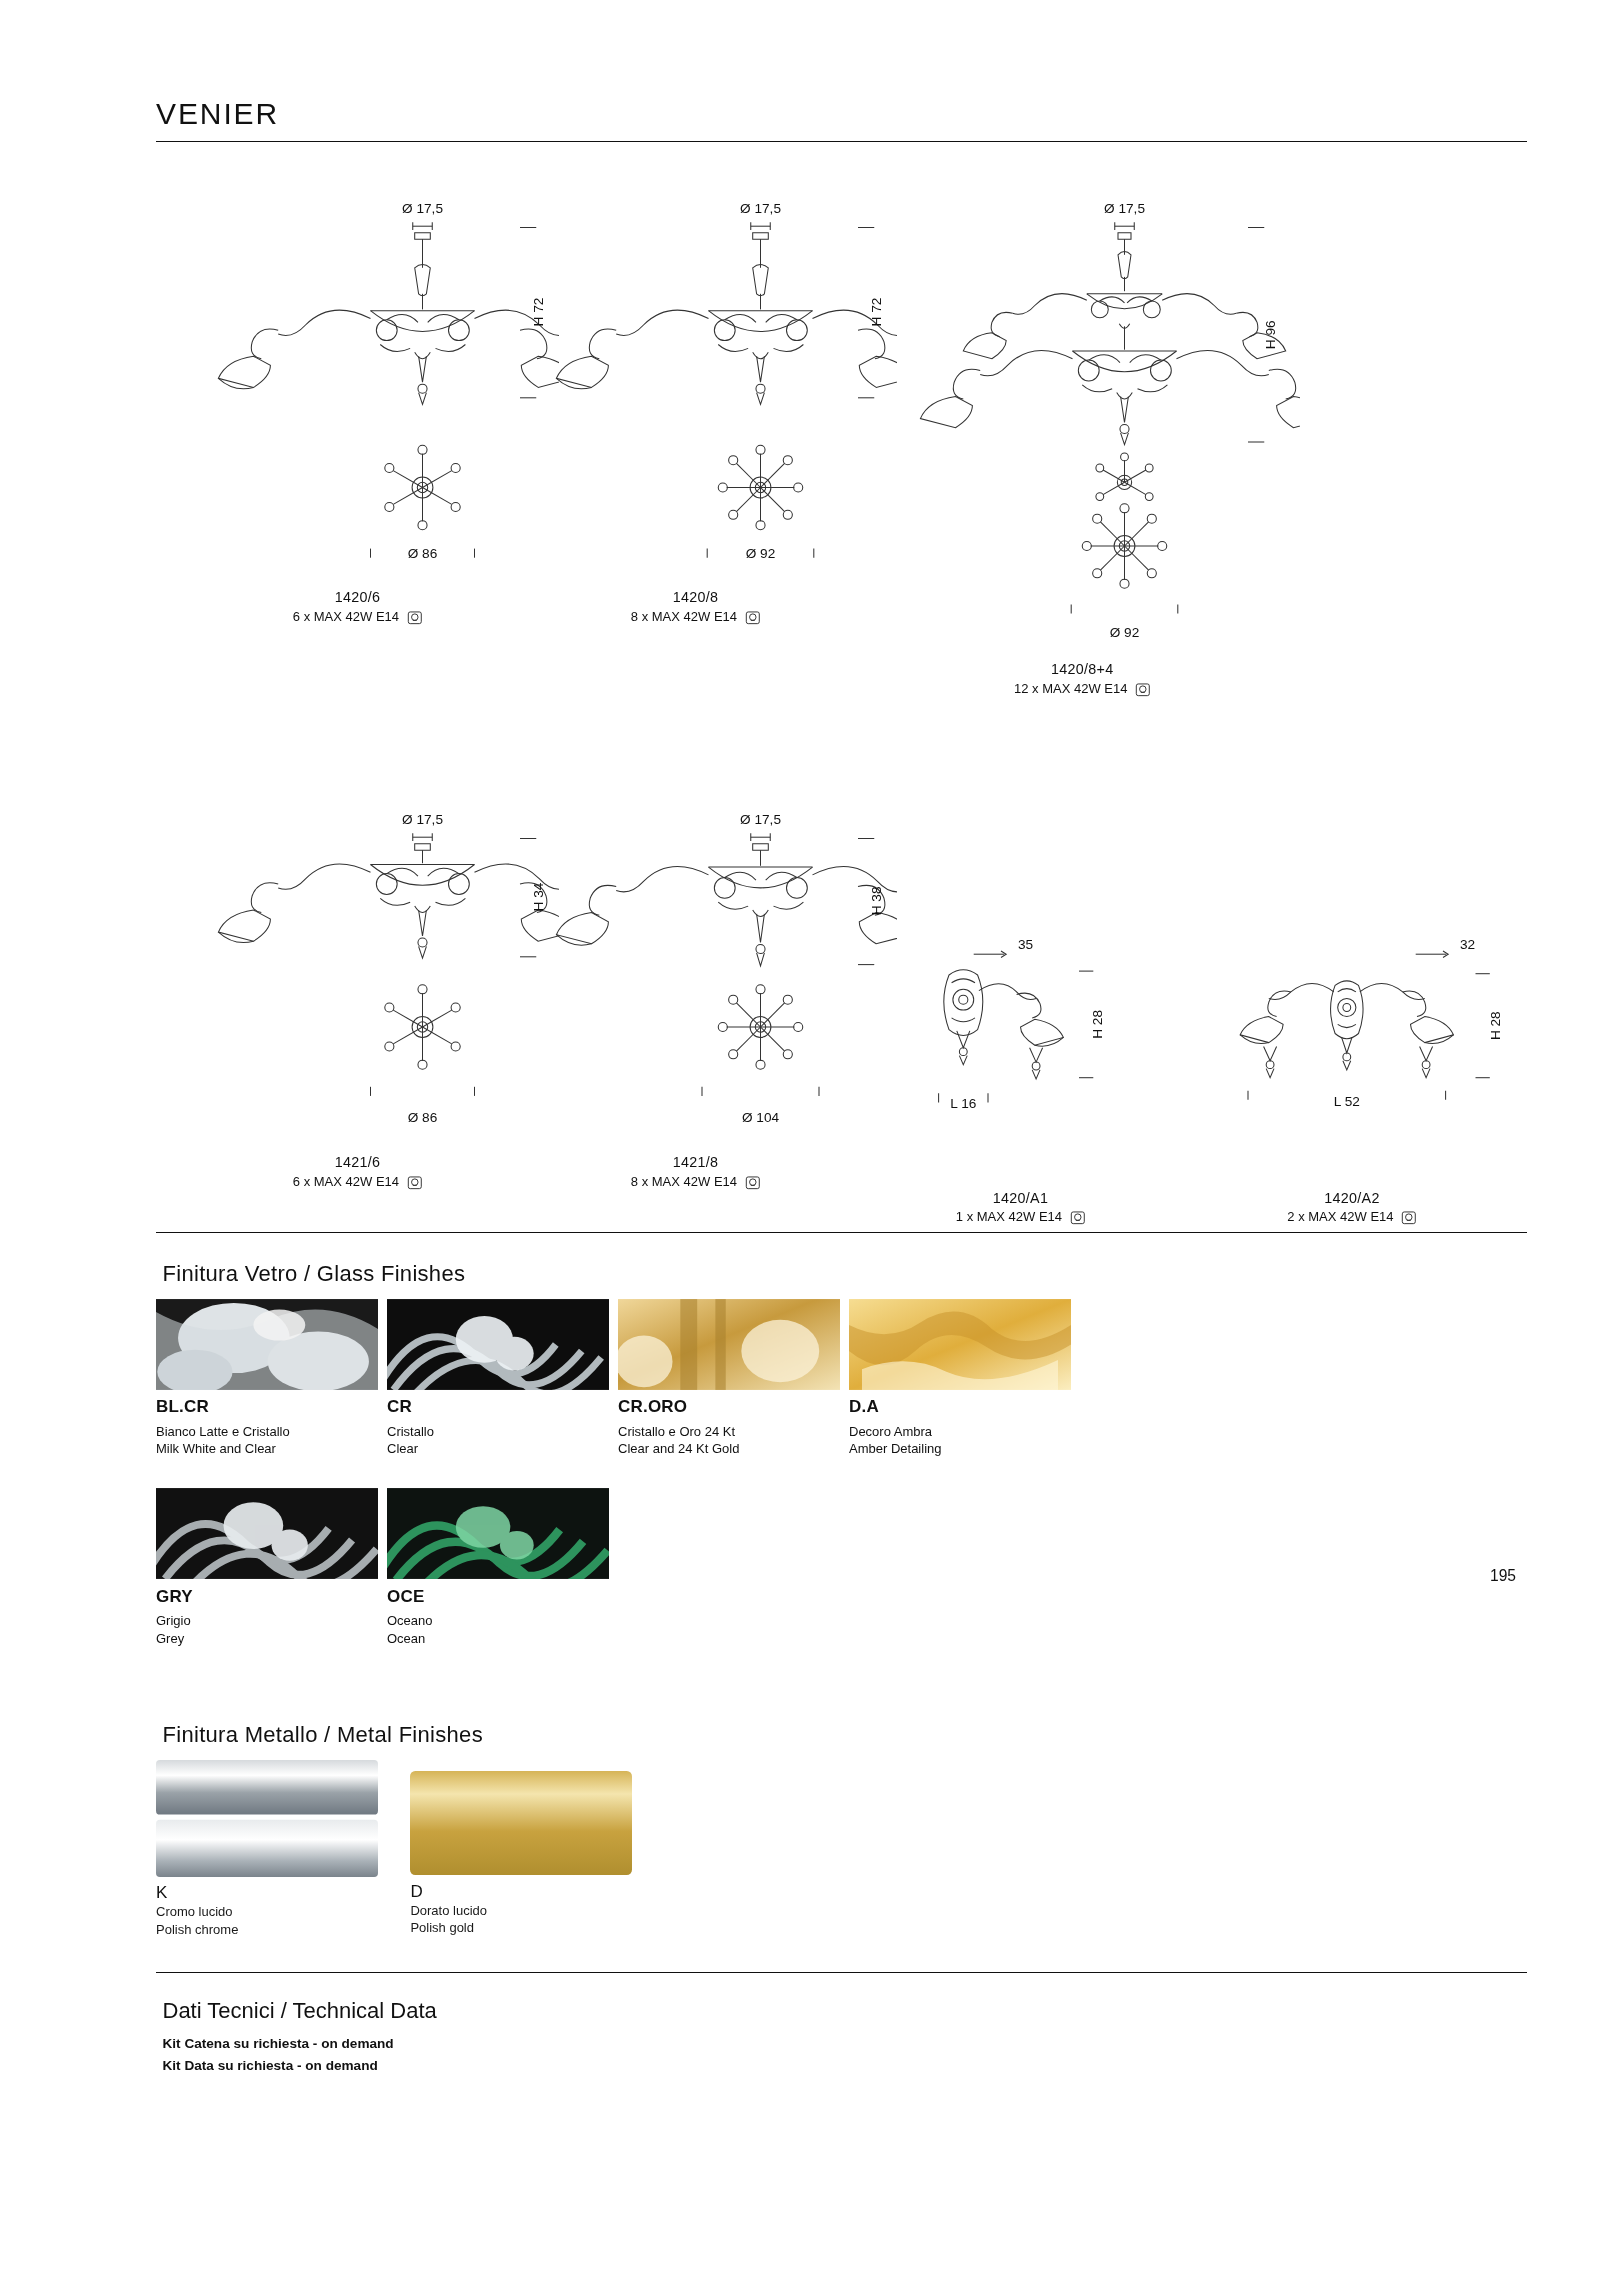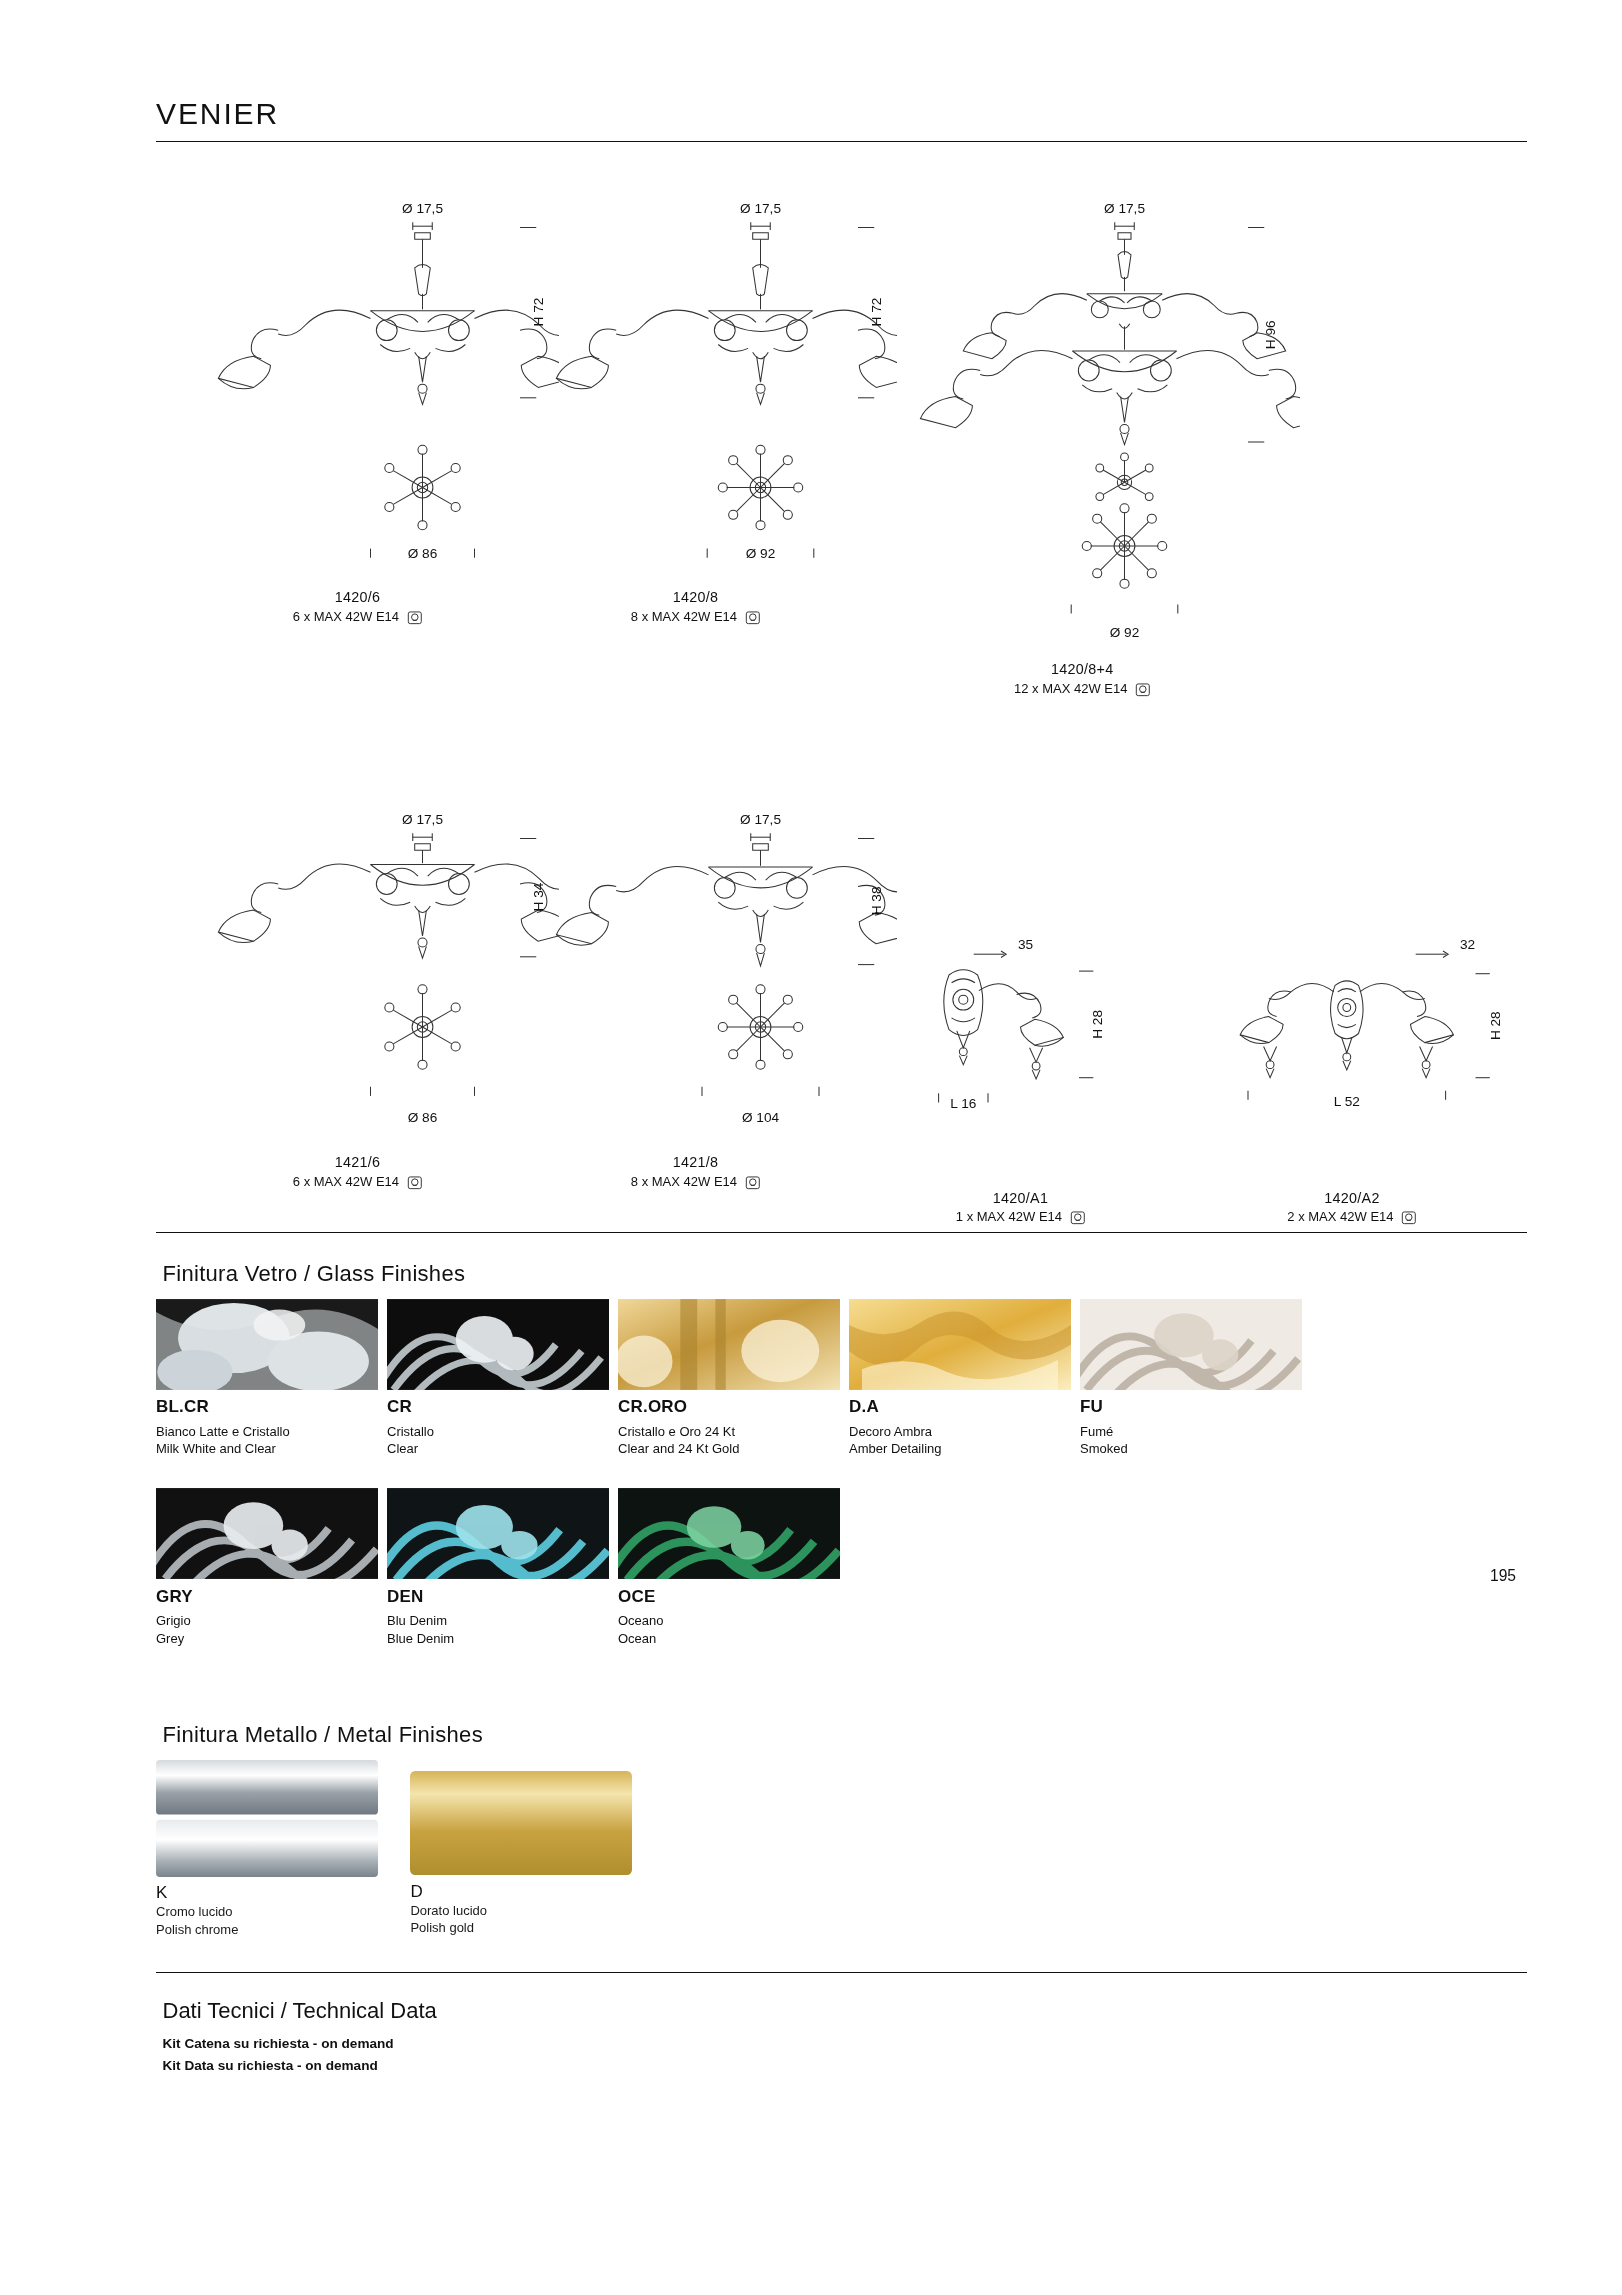--- a/index.html
+++ b/index.html
@@ -735,39 +735,20 @@
             <g fill="#fff6d8" opacity="0.6">
               <path d="M20 108 q70 -26 130 4 q70 30 172 -18 l0 46 l-302 0 z"></path>
             </g>
           </svg>
         </div>
         <div class="code">D.A</div>
         <div class="it">Decoro Ambra</div>
         <div class="en">Amber Detailing</div>
       </div>
 
-      <div class="swatch">
-        <div class="thumb">
-          <svg width="222" height="91" viewBox="0 0 342 140">
-            <rect width="342" height="140" fill="#efeae4"></rect>
-            <g fill="none" stroke="#b9ada0" stroke-width="12" opacity="0.85">
-              <path d="M-10 126 q70 -116 150 -36 q60 58 124 -26"></path>
-              <path d="M10 140 q80 -106 160 -26 q58 52 128 -34"></path>
-              <path d="M50 152 q86 -96 166 -16 q48 42 120 -44"></path>
-            </g>
-            <g fill="#ddd4c9" opacity="0.9">
-              <ellipse cx="160" cy="56" rx="46" ry="34"></ellipse>
-              <ellipse cx="216" cy="86" rx="28" ry="24"></ellipse>
-            </g>
-          </svg>
-        </div>
-        <div class="code">FU</div>
-        <div class="it">Fumé</div>
-        <div class="en">Smoked</div>
-      </div>
     </div>
   </div>
 
   <div class="section" style="top:1488px;">
     <div class="swatch-row">
       <div class="swatch">
         <div class="thumb">
           <svg width="222" height="91" viewBox="0 0 342 140">
             <rect width="342" height="140" fill="#111111"></rect>
             <g fill="none" stroke="#b8bec2" stroke-width="12" opacity="0.9">
@@ -779,39 +760,20 @@
               <ellipse cx="150" cy="58" rx="46" ry="36"></ellipse>
               <ellipse cx="206" cy="88" rx="28" ry="24"></ellipse>
             </g>
           </svg>
         </div>
         <div class="code">GRY</div>
         <div class="it">Grigio</div>
         <div class="en">Grey</div>
       </div>
 
-      <div class="swatch">
-        <div class="thumb">
-          <svg width="222" height="91" viewBox="0 0 342 140">
-            <rect width="342" height="140" fill="#0f1416"></rect>
-            <g fill="none" stroke="#58c6d6" stroke-width="13" opacity="0.95">
-              <path d="M-10 128 q70 -118 150 -38 q62 58 126 -26"></path>
-              <path d="M14 142 q80 -104 160 -26 q58 52 128 -34"></path>
-              <path d="M54 154 q86 -94 166 -14 q48 40 120 -44"></path>
-            </g>
-            <g fill="#9fe3ec" opacity="0.9">
-              <ellipse cx="150" cy="60" rx="44" ry="34"></ellipse>
-              <ellipse cx="204" cy="88" rx="28" ry="22"></ellipse>
-            </g>
-          </svg>
-        </div>
-        <div class="code">DEN</div>
-        <div class="it">Blu Denim</div>
-        <div class="en">Blue Denim</div>
-      </div>
 
       <div class="swatch">
         <div class="thumb">
           <svg width="222" height="91" viewBox="0 0 342 140">
             <rect width="342" height="140" fill="#0d1310"></rect>
             <g fill="none" stroke="#2f9a62" stroke-width="13" opacity="0.95">
               <path d="M-10 128 q70 -118 150 -38 q62 58 126 -26"></path>
               <path d="M14 142 q80 -104 160 -26 q58 52 128 -34"></path>
               <path d="M54 154 q86 -94 166 -14 q48 40 120 -44"></path>
             </g>

